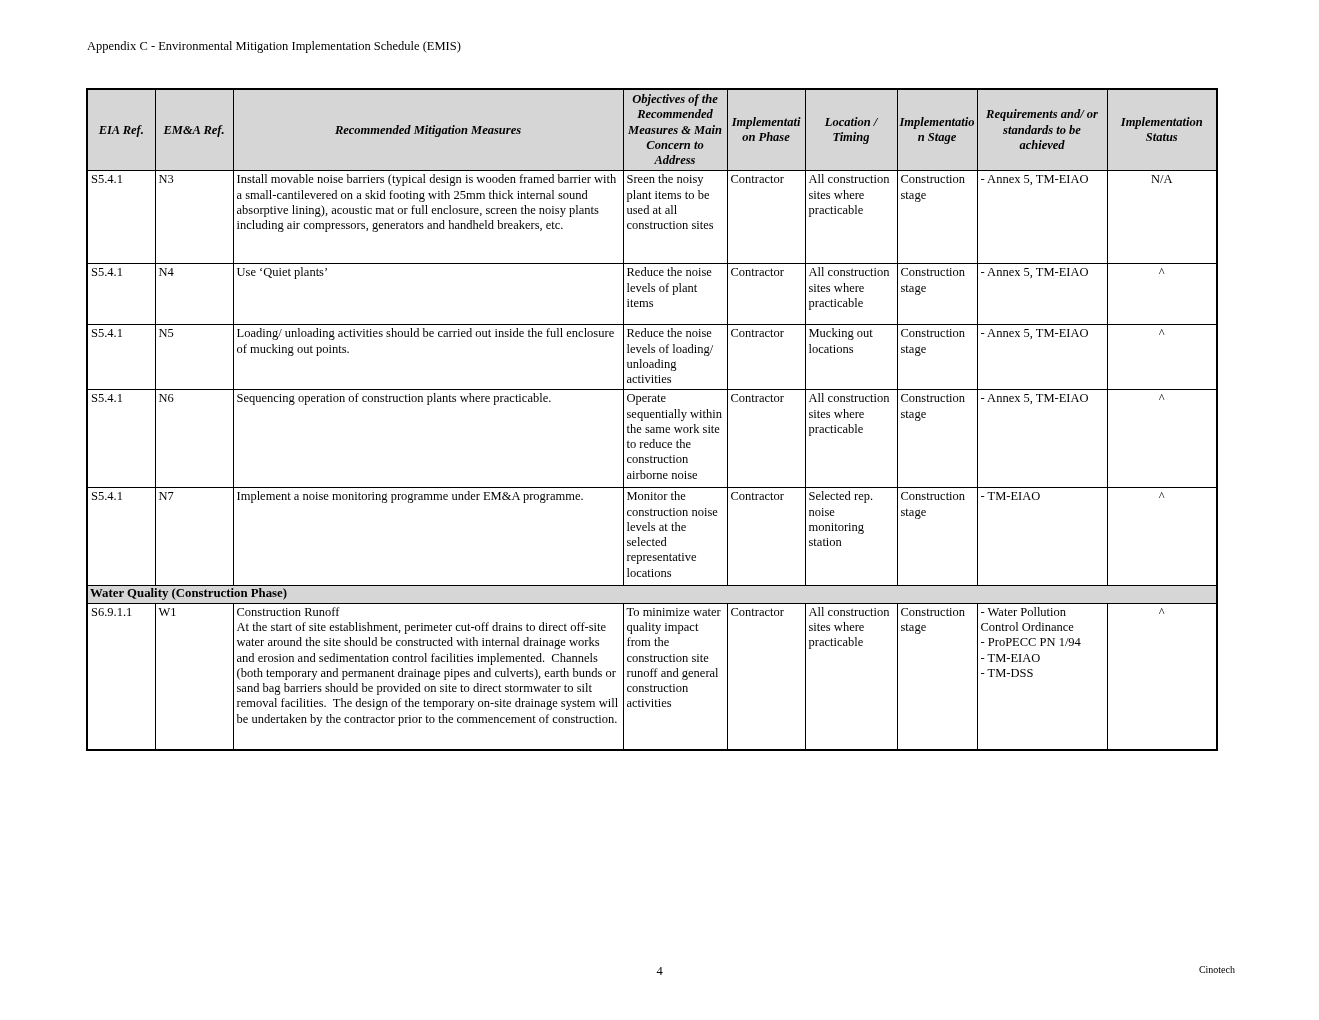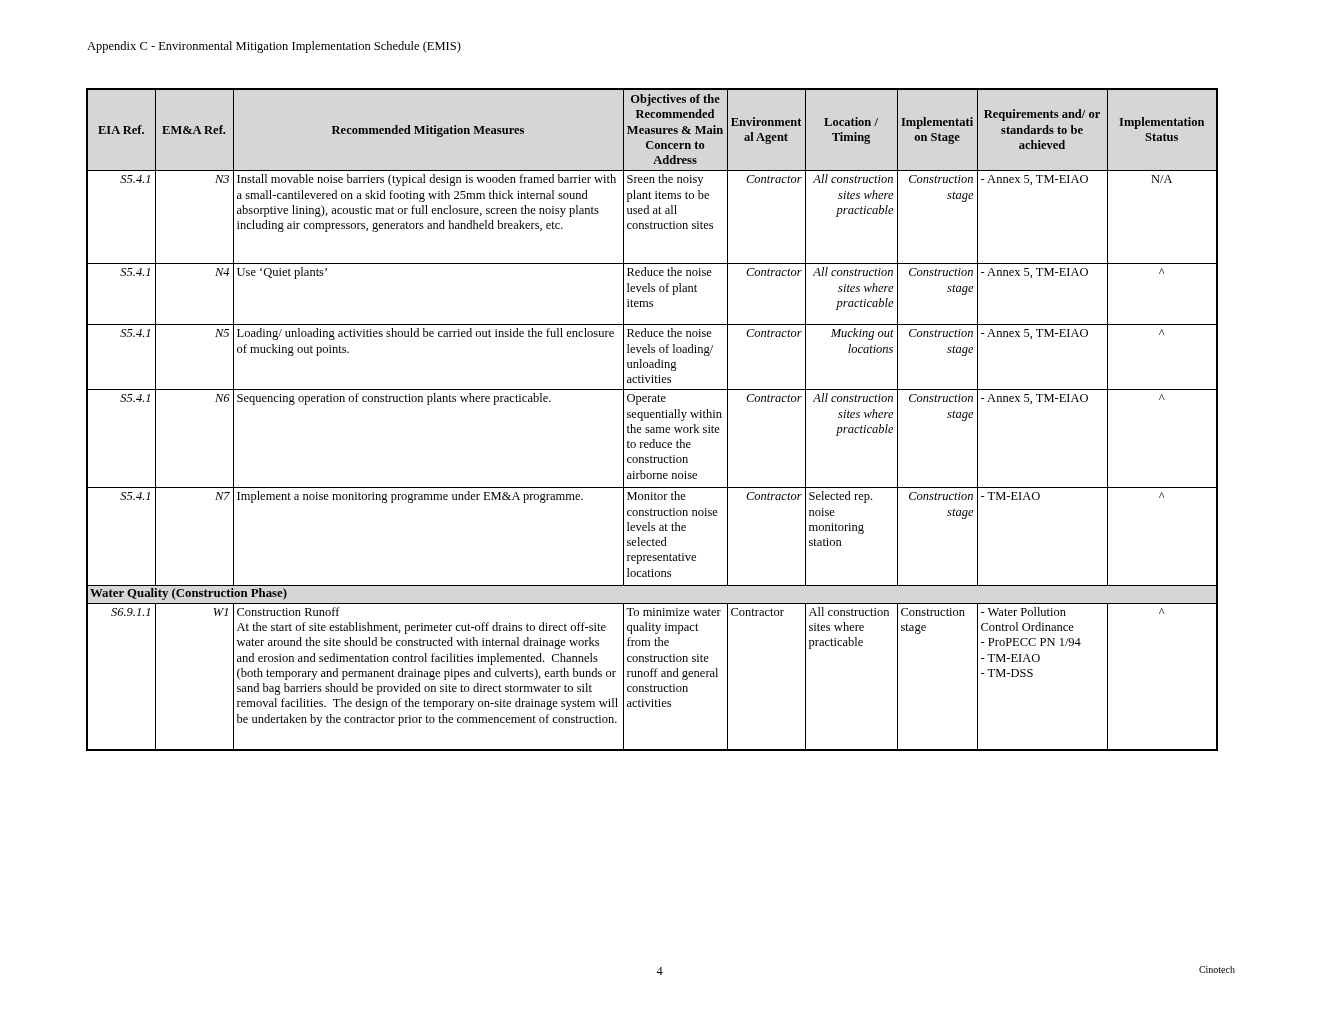--- a/index.html
+++ b/index.html
@@ -46,28 +46,28 @@
     overflow: hidden;
   }
   table.emis th {
     background: #d6d6d6;
     font-weight: bold;
     text-align: center;
     vertical-align: middle;
     padding: 2px 2px;
   }
   th.brk { word-break: break-all; }
-  tr.hdr > th { height: 66px; }
+  tr.hdr > th { height: 66px; font-style: italic; }
   tr.r0 > td { height: 89px; }
   tr.r1 > td { height: 57px; }
   tr.r2 > td { height: 57px; }
   tr.r3 > td { height: 94px; }
   tr.r4 > td { height: 94px; }
   tr.r5 > td { height: 142px; }
-  td.center { text-align: right; font-style: italic; }
+  td.center { text-align: left; }
   td.status-cell {
     text-align: center;
     font-size: 11.5px;
   }
   tr.section-row > td {
     background: #d6d6d6;
     font-weight: bold;
     height: 13px;
     padding: 0 2px 1px 2px;
     font-size: 12.8px;
@@ -109,21 +109,21 @@
           <col style="width:80px">
           <col style="width:130px">
           <col style="width:110px">
       </colgroup>
       <thead>
         <tr class="hdr">
           <th>EIA Ref.</th>
           <th>EM&amp;A Ref.</th>
           <th>Recommended Mitigation Measures</th>
           <th>Objectives of the Recommended Measures &amp; Main Concern to Address</th>
-          <th class="brk">Environmental Agent</th>
+          <th class="brk">Implementation Phase</th>
           <th>Location / Timing</th>
           <th class="brk">Implementation Stage</th>
           <th>Requirements and/ or standards to be achieved</th>
           <th>Implementation Status</th>
         </tr>
       </thead>
       <tbody>
         <tr class="r0">
           <td class="center">S5.4.1</td>
           <td class="center">N3</td>

